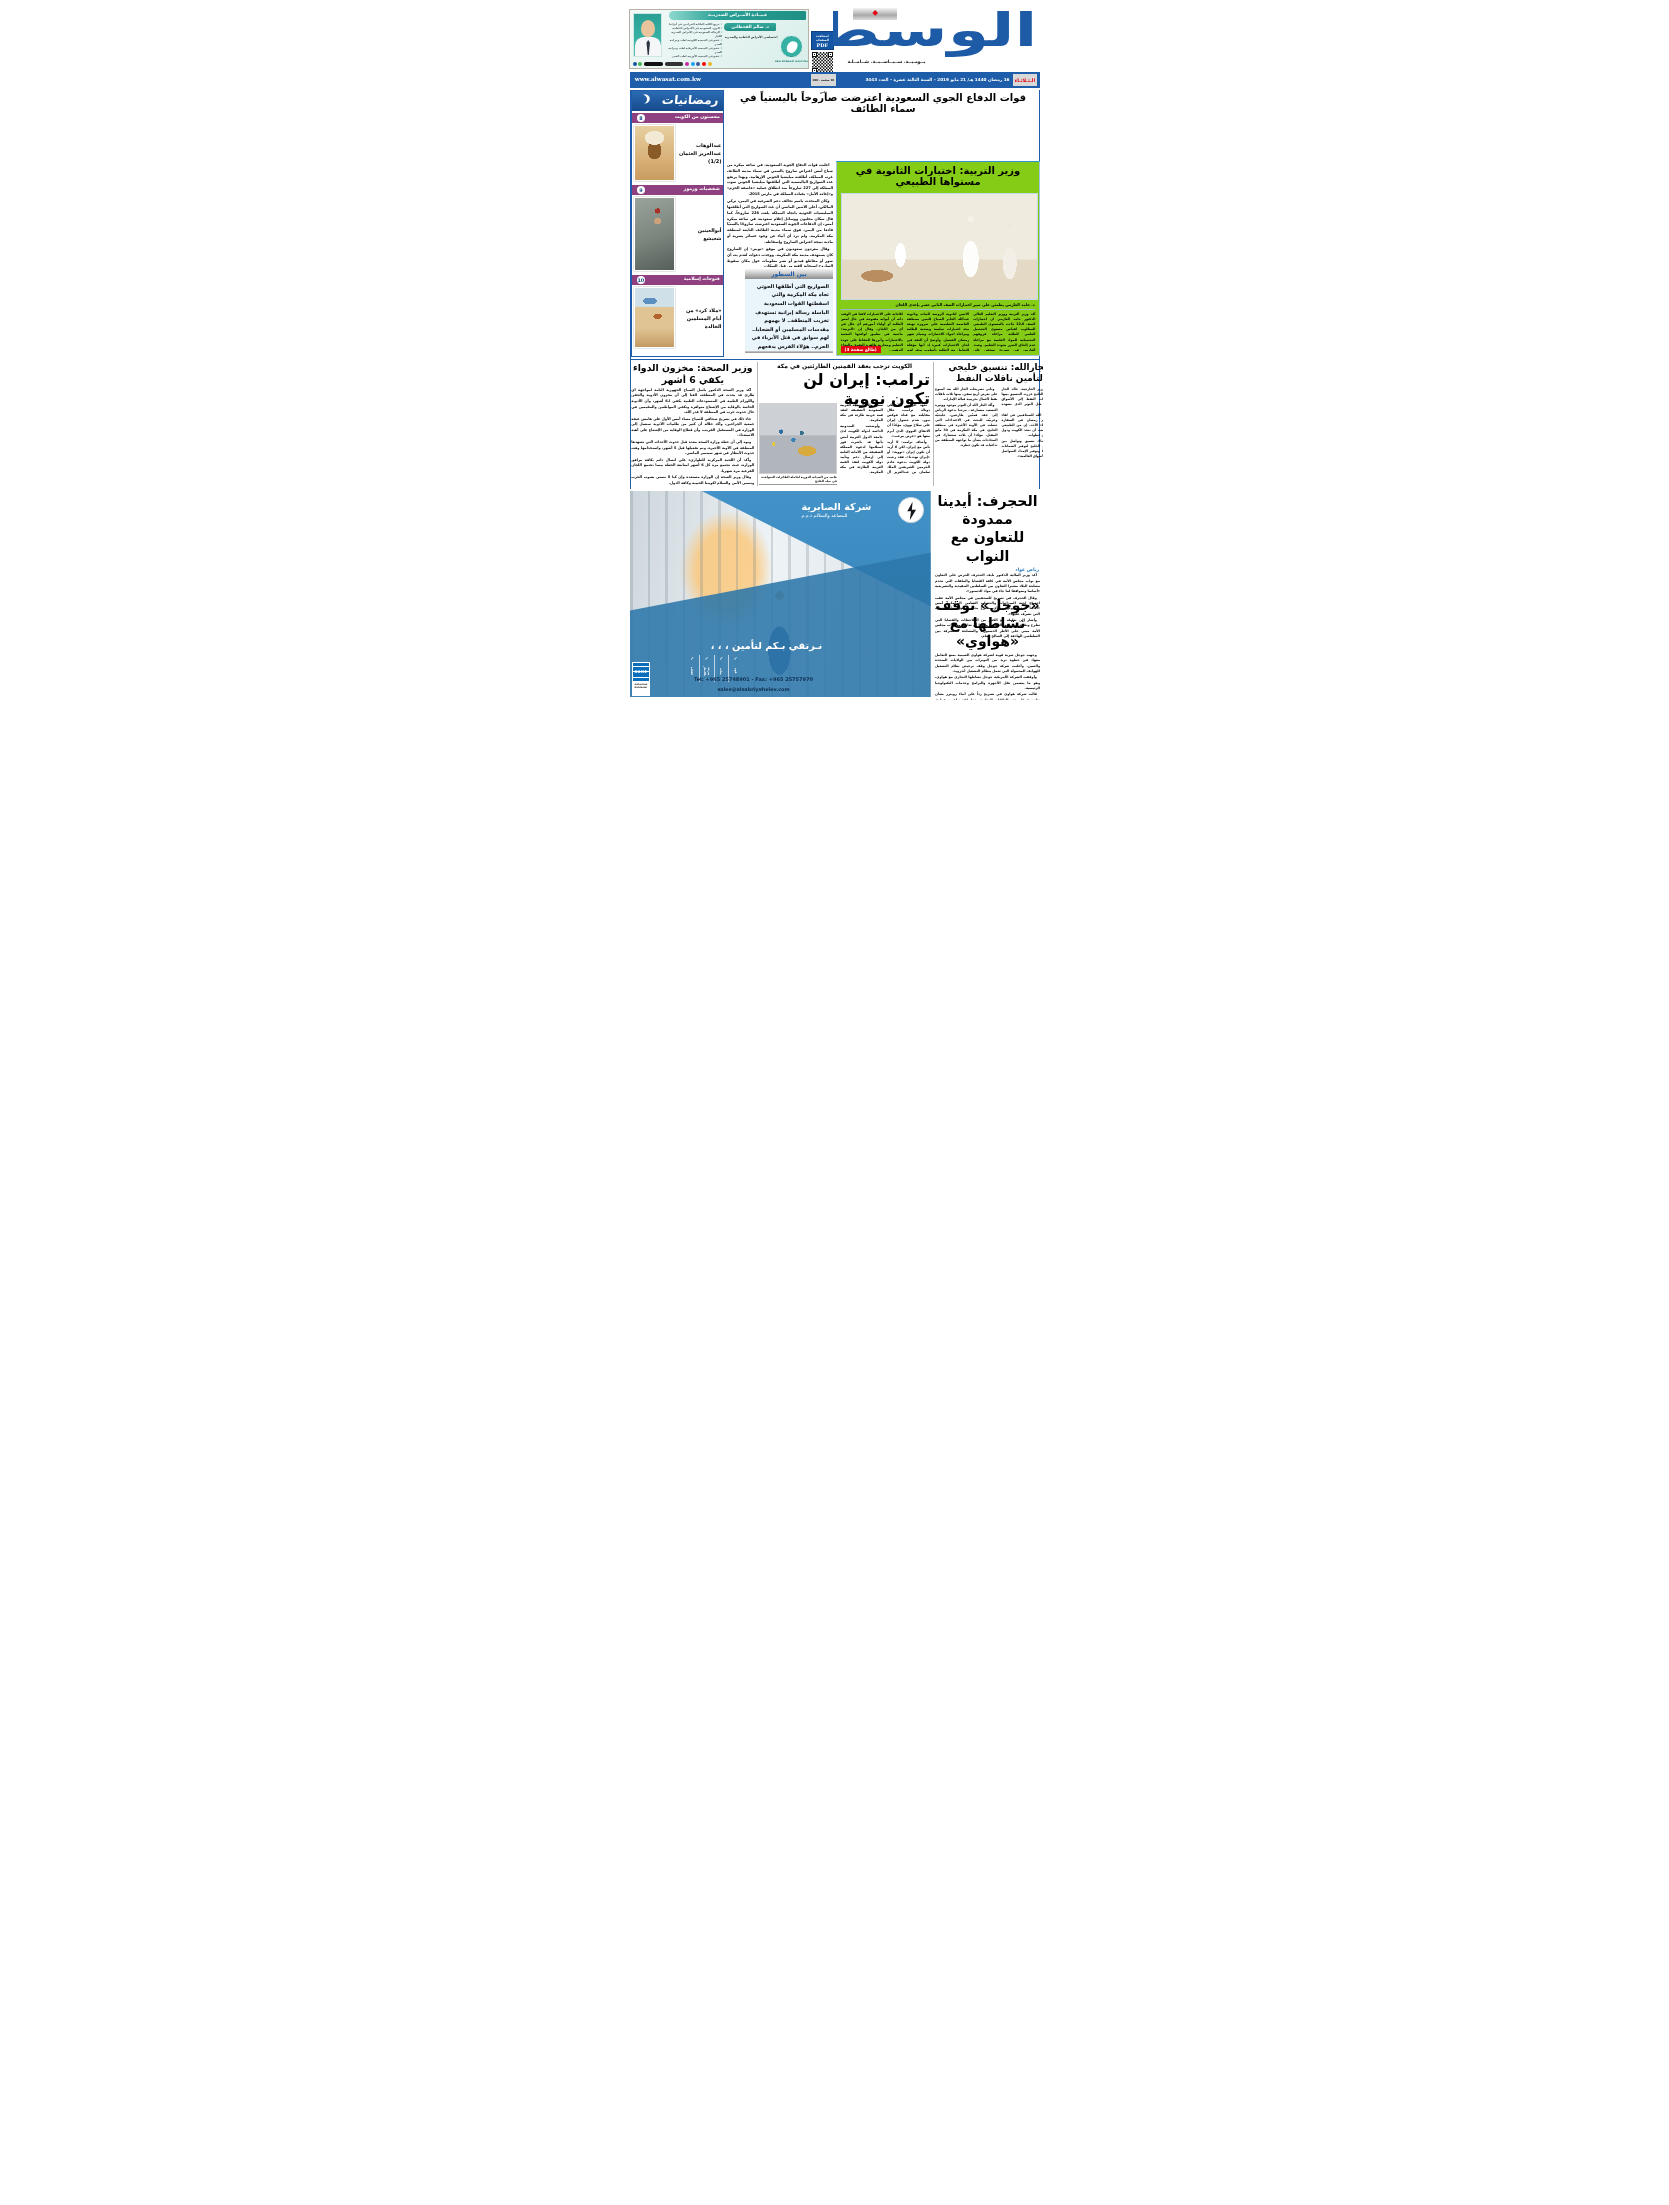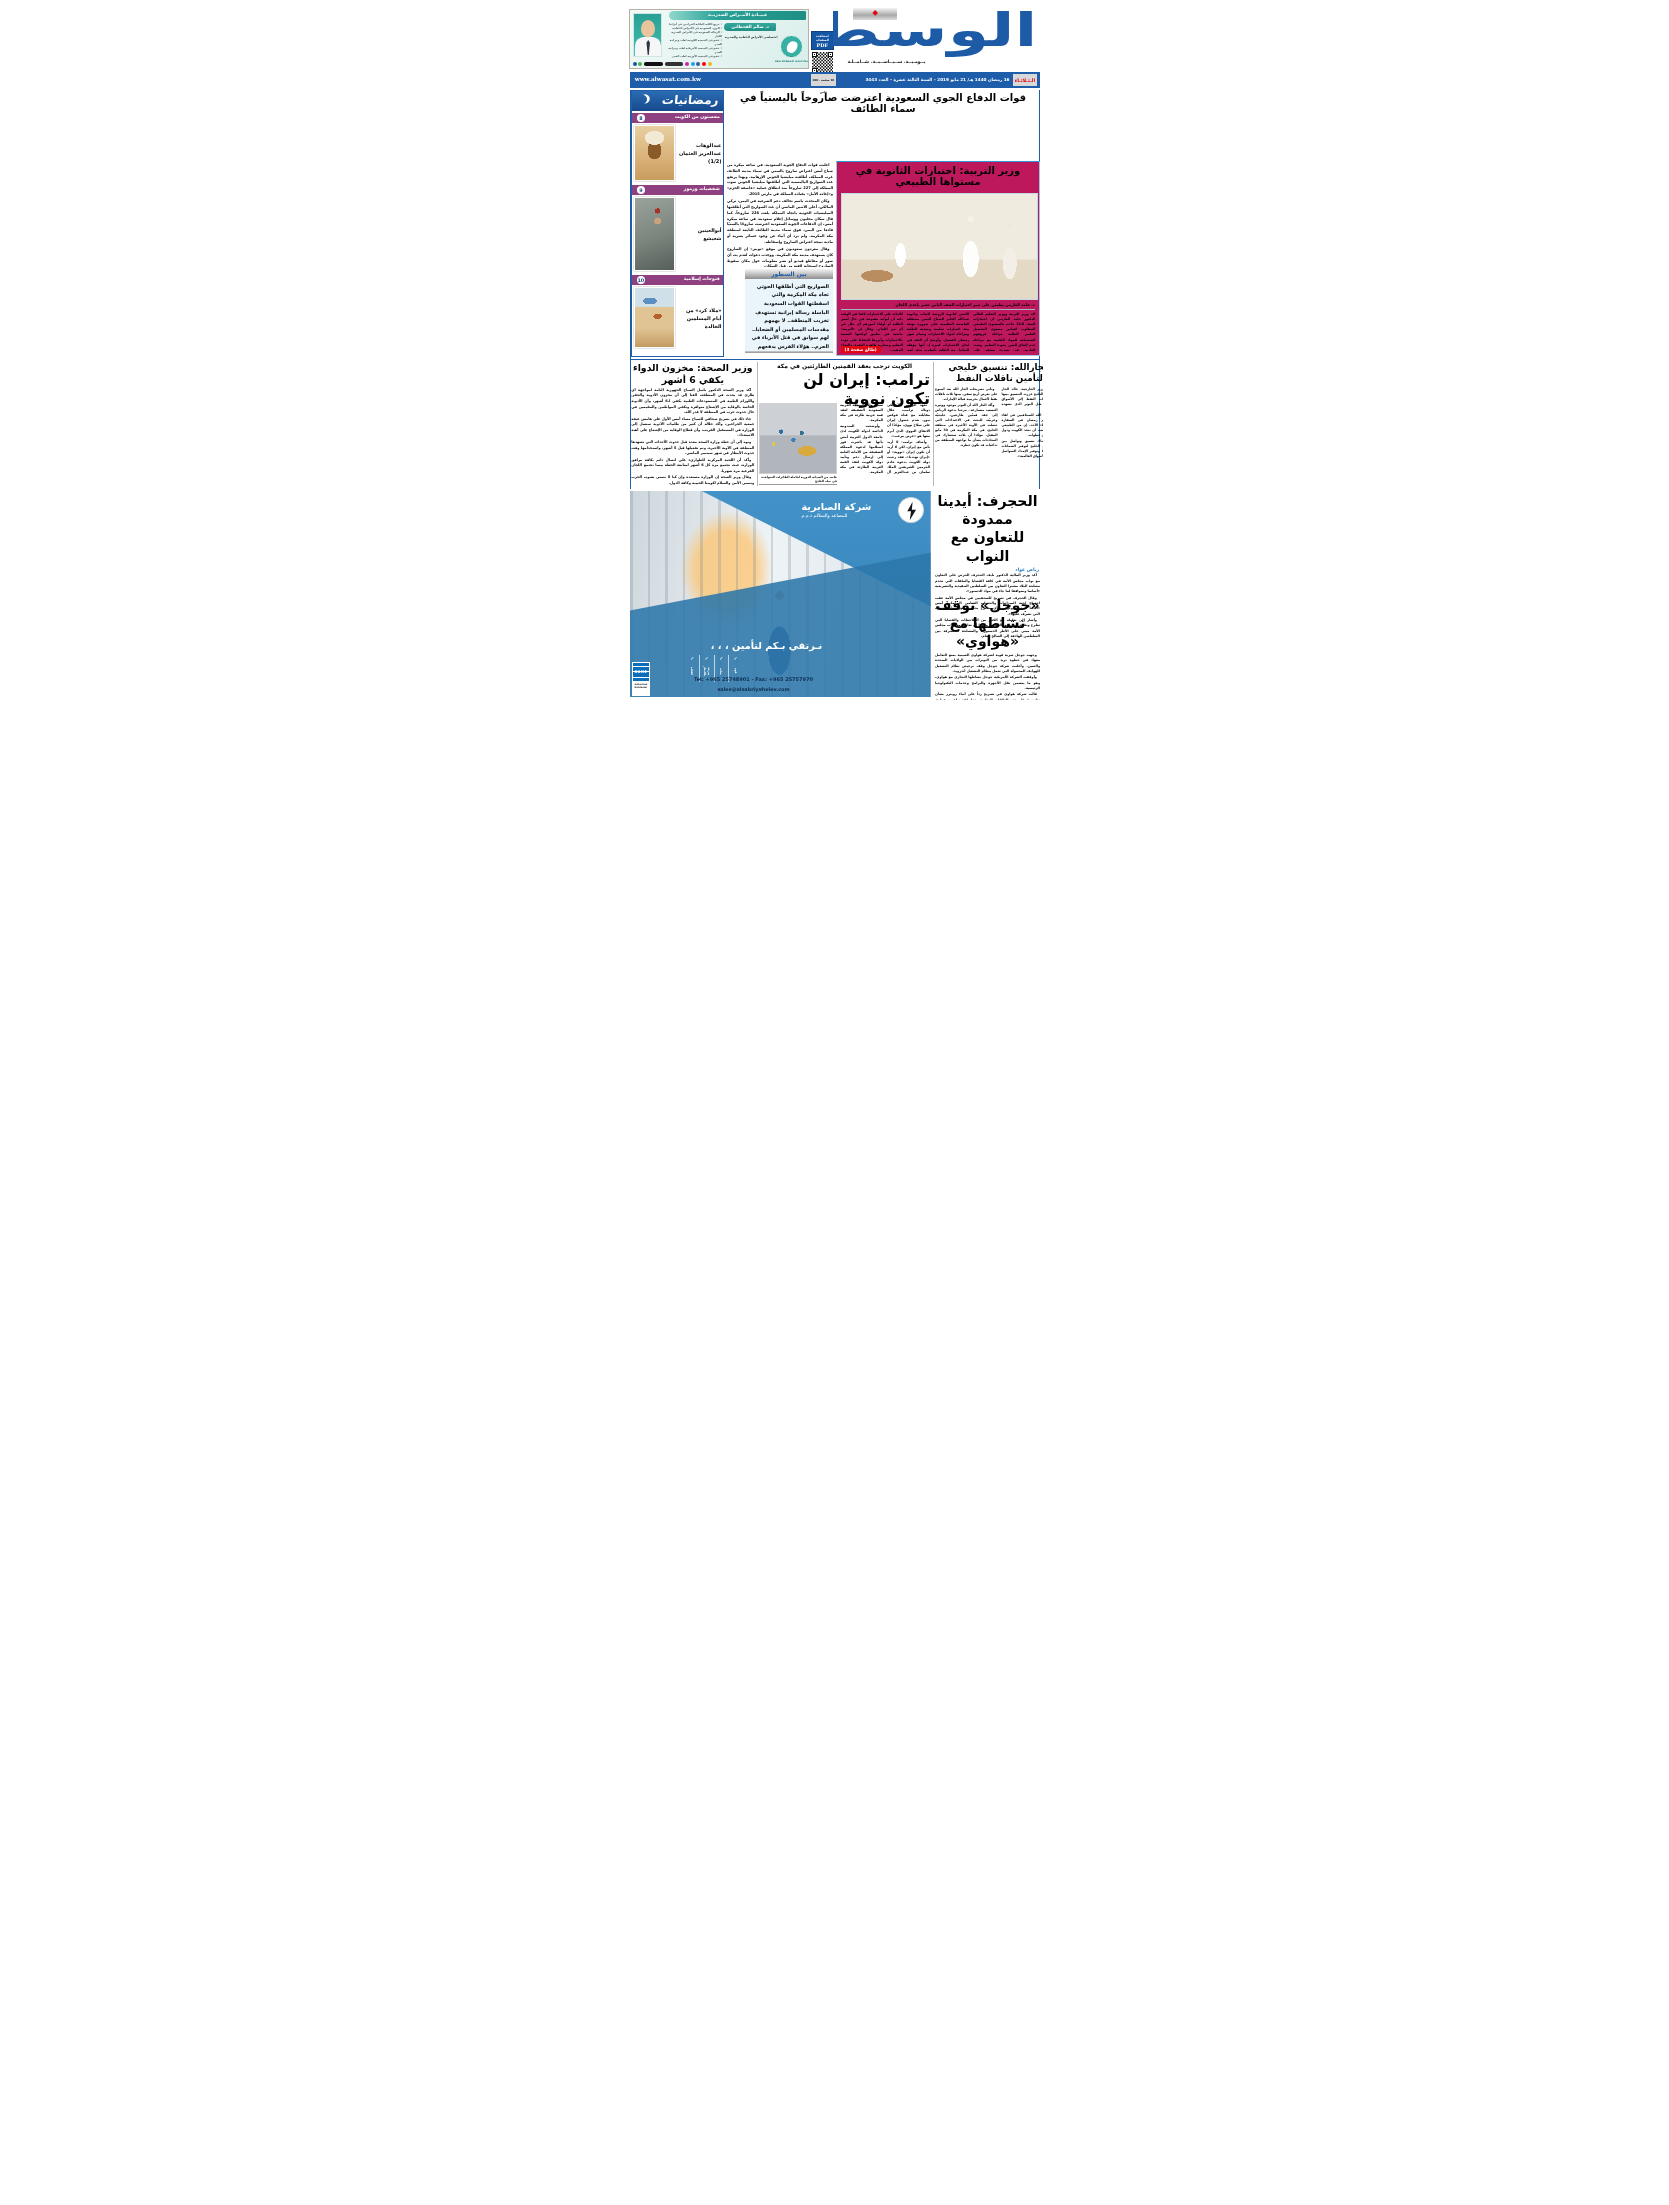--- a/index.html
+++ b/index.html
@@ -73,21 +73,21 @@
   .lead-col { left:101px; top:155px; width:106px; height:104px; font-size:3.6px; font-weight:bold; line-height:1.62; text-align:justify; overflow:hidden; color:#000; }
   .lead-col p { margin-bottom:1.3px; text-indent:3.5px; }
 
   
   .between { left:119px; top:261px; width:88px; height:85px; }
   .bt-head { height:9.7px; background:linear-gradient(180deg,#f5f5f5,#8f8f8f); color:#1d5da9; font-size:6px; font-weight:bold; text-align:center; line-height:9.7px; }
   .bt-body { height:72px; background:#e9f4fb; padding:3.1px 4px; font-size:5px; font-weight:bold; line-height:1.72; text-align:right; overflow:hidden; }
   .bt-foot { height:2.6px; background:linear-gradient(180deg,#cfcfcf,#8f8f8f); }
 
   
-  .edu-box { left:210px; top:153px; width:204px; height:195px; background:#be185d; border:0.4px solid #9fc6de; border-top:1.3px solid #2d96d2; }
+  .edu-box { left:210px; top:153px; width:204px; height:195px; background:#84cc16; border:0.4px solid #9fc6de; border-top:1.3px solid #2d96d2; }
   .edu-headline { margin-top:3.1px; text-align:center; font-size:10px; font-weight:bold; color:#000; }
   .edu-photo { position:absolute; left:3.5px; top:31px; width:197px; height:107px;
     background:
       radial-gradient(ellipse 13.2px 30px at 66% 62%, #fdfdfb 0 60%, transparent 61%),
       radial-gradient(circle 5.3px at 66% 24%, #f6f2ea 0 60%, transparent 61%),
       radial-gradient(ellipse 11.5px 26.5px at 86% 66%, #f3efe6 0 60%, transparent 61%),
       radial-gradient(circle 4.4px at 86% 30%, #efe9dd 0 60%, transparent 61%),
       radial-gradient(ellipse 8.8px 20px at 30% 58%, #ffffff 0 60%, transparent 61%),
       radial-gradient(ellipse 26.5px 9.7px at 18% 78%, #b98d5f 0 60%, transparent 61%),
       linear-gradient(180deg,#f0ebdf 0 62%, #e3d9c4 63% 100%);

